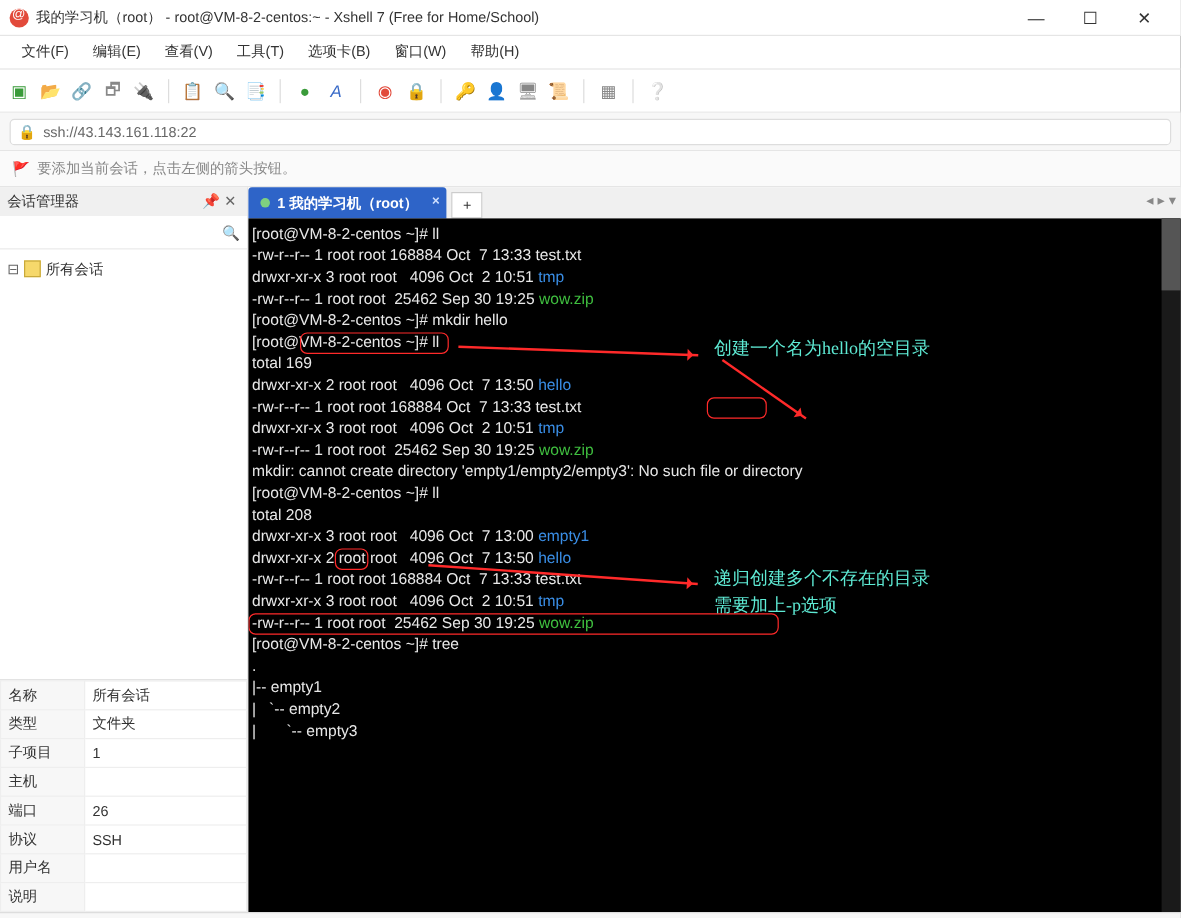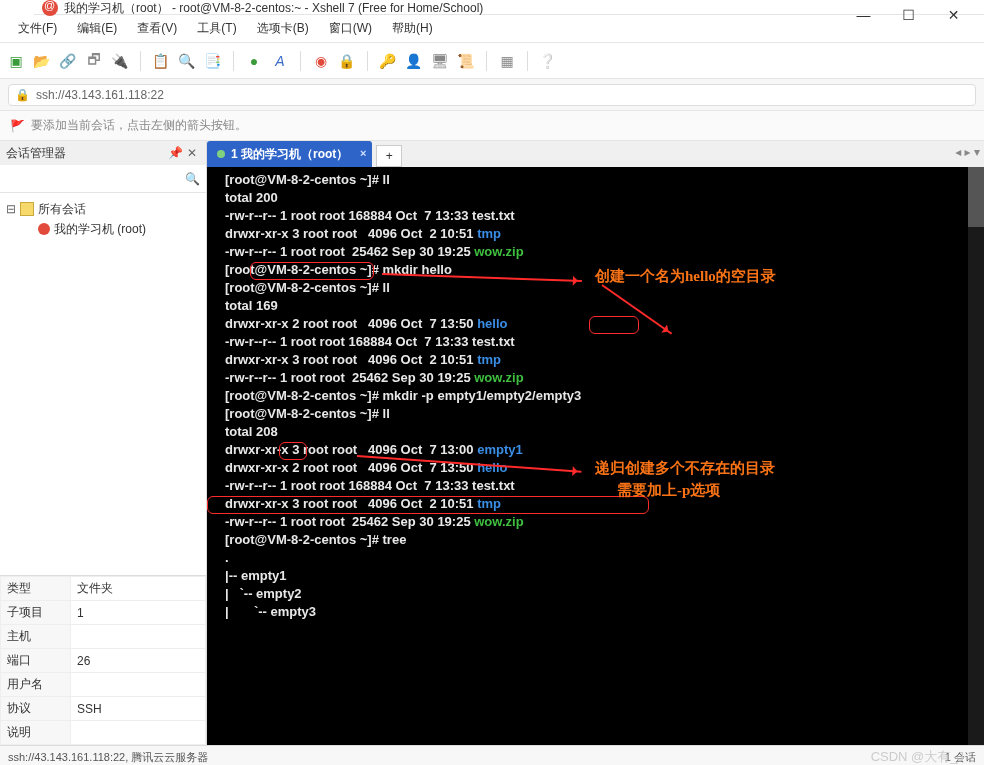--- a/index.html
+++ b/index.html
@@ -1,17 +1,17 @@
 <!DOCTYPE html>
 <html><head>
 <meta charset="utf-8">
 <style>
 * { margin: 0; padding: 0; box-sizing: border-box; font-family: "Microsoft YaHei", Arial, sans-serif; }
 body { width: 984px; height: 765px; overflow: hidden; background: #fff; font-size: 12px; color: #333; }
-.titlebar { height: 15px; display: flex; padding: 0 8px; background: #fff; border-bottom: 1px solid #e5e5e5; margin-left: 34px; }
+.titlebar { height: 30px; display: flex; align-items: center; padding: 0 8px; background: #fff; border-bottom: 1px solid #e5e5e5; }
 .titlebar .app-icon { width: 16px; height: 16px; background: #e24a3b; border-radius: 50%; margin-right: 6px; position: relative; }
 .titlebar .app-icon::after { content:'@'; position:absolute; left:2px; top:-1px; color:#fff; font-size:11px; }
 .titlebar .title { flex: 1; font-size: 12px; }
 .titlebar .winbtn { width: 45px; height: 30px; display:flex; align-items:center; justify-content:center; font-size: 14px; }
 .menubar { height: 28px; display:flex; align-items:center; padding: 0 10px; gap: 4px; border-bottom: 1px solid #e5e5e5; }
 .menubar span { padding: 2px 8px; font-size: 12px; }
 .toolbar { height: 36px; display:flex; align-items:center; padding: 0 8px; gap: 10px; border-bottom: 1px solid #e5e5e5; }
 .tb-ic { width:16px; height:16px; display:inline-flex; align-items:center; justify-content:center; font-size:14px; }
 .tb-sep { width:1px; height:20px; background:#ddd; margin: 0 2px; }
 .addressbar { height: 32px; display:flex; align-items:center; padding: 0 8px; background:#f7f7f7; border-bottom: 1px solid #e5e5e5; }
@@ -35,26 +35,26 @@
 .props table { width:100%; border-collapse:collapse; }
 .props td { border:1px solid #eee; padding: 3px 6px; height:22px; }
 .props td:first-child { width:70px; background:#f7f7f7; }
 .content { flex:1; display:flex; flex-direction:column; background:#fff; }
 .tabs { height:26px; display:flex; align-items:flex-end; background:#f0f0f0; position:relative; }
 .tab { height:26px; background:#2e64c8; color:#fff; display:flex; align-items:center; padding: 0 24px 0 10px; font-size:12px; font-weight:bold; border-top-left-radius:3px; border-top-right-radius:3px; position:relative; }
 .tab .dot { width:8px;height:8px; background:#7fd17f; border-radius:50%; margin-right:6px; }
 .tab .tx { position:absolute; right:6px; top:6px; color:#cfe0ff; font-size:11px; }
 .tab-add { width:26px; height:22px; display:flex; align-items:center; justify-content:center; border:1px solid #ccc; background:#fff; margin-left:4px; }
 .tabs .nav-r { position:absolute; right:4px; top:4px; color:#888; font-size:12px; }
-.terminal { flex:1; background:#000; color:#ccc; font-family: Consolas, monospace; font-size:13px; padding: 4px 18px; line-height:18px; position:relative; overflow:hidden;font-weight:bold; }
+.terminal { flex:1; background:#000; color:#ccc; font-family: Consolas, monospace; font-size:13px; padding: 4px 3px; line-height:18px; position:relative; overflow:hidden; }
 .terminal .line { white-space: pre; }
 .c-wht{color:#e8e8e8;} .c-blu{color:#3a8ee6;} .c-grn{color:#3fbf3f;} .c-prm{color:#e8e8e8;}
 .term-scroll { position:absolute; right:0; top:0; bottom:0; width:16px; background:#1a1a1a; }
 .term-scroll .thumb{ position:absolute; top:0; width:16px; height:60px; background:#555; }
-.annotation { position:absolute; color:#f97316; font-family:"Microsoft YaHei"; font-size:15px; }
+.annotation { position:absolute; color:#5eead4; font-family:"Microsoft YaHei"; font-size:15px; }
 .arrow { position:absolute; height:2px; background:#ff2a2a; transform-origin:left center; }
 .arrow::after{ content:''; position:absolute; right:-1px; top:-4px; border:5px solid transparent; border-left-color:#ff2a2a; }
 .redbox { position:absolute; border:1px solid #ff2a2a; border-radius:6px; }
 .statusbar { height:23px; display:flex; align-items:center; padding:0 8px; border-top:1px solid #ddd; background:#f7f7f7; font-size:11px; color:#555; gap: 22px; }
 .statusbar .spacer{flex:1;}
 .statusbar .watermark { position:absolute; right:20px; color:#ccc; font-size:13px; }
 </style>
 </head>
 <body>
 
@@ -125,53 +125,51 @@
     </div>
     <div class="searchrow">
       <span class="mag">🔍</span>
     </div>
     <div class="tree">
       <div class="row">
         <span style="color:#666;">⊟</span>
         <span class="fold-ic"></span>
         <span>所有会话</span>
       </div>
-      <div class="row">
-        <span class="ind"></span>
-          <span class="ind"></span>
-        <span class="sess-ic"></span>
-        <span>我的学习机 (root)</span>
-      </div>
     </div>
     <div class="props">
       <table>
         <tbody>
+            <tr>
+              <td>名称</td>
+              <td>所有会话</td>
+            </tr>
         <tr>
               <td>类型</td>
               <td>文件夹</td>
             </tr>
         <tr>
               <td>子项目</td>
               <td>1</td>
             </tr>
         <tr>
               <td>主机</td>
               <td></td>
             </tr>
         <tr>
               <td>端口</td>
               <td>26</td>
             </tr>
         <tr>
+              <td>协议</td>
+              <td>SSH</td>
+            </tr>
+        <tr>
               <td>用户名</td>
               <td></td>
-            </tr>
-        <tr>
-              <td>协议</td>
-              <td>SSH</td>
             </tr>
         <tr>
               <td>说明</td>
               <td></td>
             </tr>
       </tbody>
         </table>
     </div>
   </div>
 
@@ -181,32 +179,31 @@
         <span class="dot"></span>
         <span>1</span>&nbsp;
         <span>我的学习机（root）</span>
         <span class="tx">×</span>
       </div>
       <div class="tab-add">+</div>
       <div class="nav-r">◂ ▸ ▾</div>
     </div>
     <div class="terminal">
 <div class="line"><span class="c-prm">[root@VM-8-2-centos ~]#</span> <span class="c-wht">ll</span></div>
-<div class="line c-wht">total 200</div>
 <div class="line c-wht">-rw-r--r-- 1 root root 168884 Oct  7 13:33 test.txt</div>
 <div class="line"><span class="c-wht">drwxr-xr-x 3 root root   4096 Oct  2 10:51 </span><span class="c-blu">tmp</span></div>
 <div class="line"><span class="c-wht">-rw-r--r-- 1 root root  25462 Sep 30 19:25 </span><span class="c-grn">wow.zip</span></div>
 <div class="line"><span class="c-prm">[root@VM-8-2-centos ~]#</span> <span class="c-wht">mkdir hello</span></div>
 <div class="line"><span class="c-prm">[root@VM-8-2-centos ~]#</span> <span class="c-wht">ll</span></div>
 <div class="line c-wht">total 169</div>
 <div class="line"><span class="c-wht">drwxr-xr-x 2 root root   4096 Oct  7 13:50 </span><span class="c-blu">hello</span></div>
 <div class="line c-wht">-rw-r--r-- 1 root root 168884 Oct  7 13:33 test.txt</div>
 <div class="line"><span class="c-wht">drwxr-xr-x 3 root root   4096 Oct  2 10:51 </span><span class="c-blu">tmp</span></div>
 <div class="line"><span class="c-wht">-rw-r--r-- 1 root root  25462 Sep 30 19:25 </span><span class="c-grn">wow.zip</span></div>
-<div class="line"><span class="c-prm">[root@VM-8-2-centos ~]#</span> <span class="c-wht">mkdir -p empty1/empty2/empty3</span></div>
+<div class="line c-wht">mkdir: cannot create directory 'empty1/empty2/empty3': No such file or directory</div>
 <div class="line"><span class="c-prm">[root@VM-8-2-centos ~]#</span> <span class="c-wht">ll</span></div>
 <div class="line c-wht">total 208</div>
 <div class="line"><span class="c-wht">drwxr-xr-x 3 root root   4096 Oct  7 13:00 </span><span class="c-blu">empty1</span></div>
 <div class="line"><span class="c-wht">drwxr-xr-x 2 root root   4096 Oct  7 13:50 </span><span class="c-blu">hello</span></div>
 <div class="line c-wht">-rw-r--r-- 1 root root 168884 Oct  7 13:33 test.txt</div>
 <div class="line"><span class="c-wht">drwxr-xr-x 3 root root   4096 Oct  2 10:51 </span><span class="c-blu">tmp</span></div>
 <div class="line"><span class="c-wht">-rw-r--r-- 1 root root  25462 Sep 30 19:25 </span><span class="c-grn">wow.zip</span></div>
 <div class="line"><span class="c-prm">[root@VM-8-2-centos ~]#</span> <span class="c-wht">tree</span></div>
 <div class="line c-wht">.</div>
 <div class="line c-wht">|-- empty1</div>
@@ -215,21 +212,21 @@
 
       <div class="redbox" style="left:43px; top:95px; width:124px; height:18px;"></div>
       <div class="redbox" style="left:382px; top:149px; width:50px; height:18px;"></div>
       <div class="redbox" style="left:72px; top:275px; width:28px; height:18px;"></div>
       <div class="redbox" style="left:0px; top:329px; width:442px; height:18px;"></div>
       <div class="arrow" style="left:175px; top:106px; width:200px; transform:rotate(2deg);"></div>
       <div class="arrow" style="left:150px; top:288px; width:225px; transform:rotate(4deg);"></div>
       <div class="arrow" style="left:395px; top:117px; width:85px; transform:rotate(35deg);"></div>
       <div class="annotation" style="left:388px; top:100px;">创建一个名为hello的空目录</div>
       <div class="annotation" style="left:388px; top:292px;">递归创建多个不存在的目录</div>
-      <div class="annotation" style="left:410px; top:314px;">需要加上-p选项</div>
+      <div class="annotation" style="left:388px; top:314px;">需要加上-p选项</div>
       <div class="term-scroll">
           <div class="thumb"></div>
         </div>
     </div>
   </div>
 </div>
 
 <div class="statusbar">
   <span>ssh://43.143.161.118:22, 腾讯云云服务器</span>
   <span class="spacer"></span>

